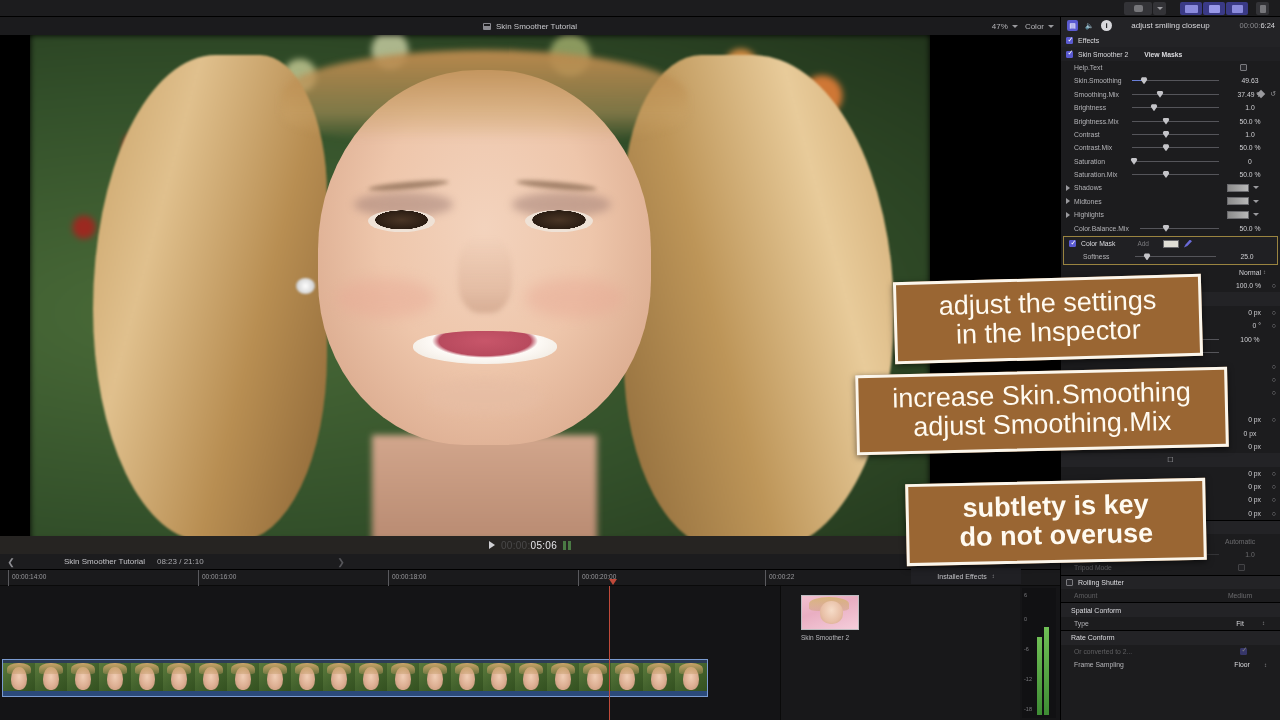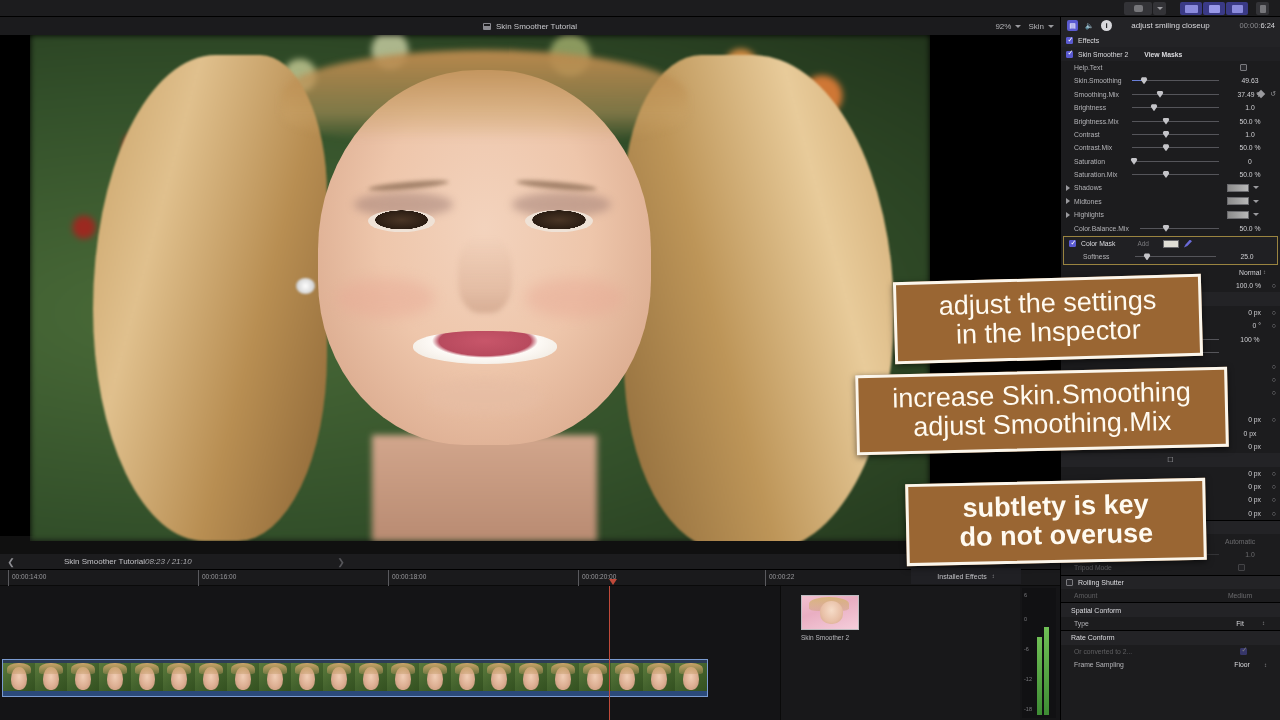--- a/index.html
+++ b/index.html
@@ -124,21 +124,21 @@
   .vb-bars i { display:block; width:3px; height:9px; background:#4a7a44; }
 
   
   .navstrip {
     position: absolute; left:0; top:554px; width:1060px; height:16px;
     background:#1c1c1e; display:flex; align-items:center; border-bottom:1px solid #000;
   }
   .nav-arrow { font-size:9px; color:#8e8e93; width:22px; text-align:center; }
   .nav-arrow.right { position:absolute; left:330px; color:#56565a; }
   .nav-title { font-size:8px; color:#c3c3c7; margin-left:42px; }
-  .nav-count { font-size:8px; color:#a8a8ac; margin-left:0;font-style:italic; }
+  .nav-count { font-size:8px; color:#a8a8ac; margin-left:12px; }
 
   
   .ruler {
     position:absolute; left:0; top:570px; width:1060px; height:16px;
     background:#1a1a1c; border-bottom:1px solid #0a0a0a;
   }
   .tick { position:absolute; top:0; width:1px; height:16px; background:#5a5a5e; }
   .tick-label { position:absolute; top:3px; font-size:6.5px; color:#9a9a9e; white-space:nowrap; }
   .playhead-tri { position:absolute; width:0;height:0; border-left:4px solid transparent;border-right:4px solid transparent;border-top:6px solid #c04a3a; }
 
@@ -274,25 +274,25 @@
     </div>
   </div>
 
   <div class="viewer-header">
     <div class="vh-title">
       <span class="vh-ico"></span>
       <span>Skin Smoother Tutorial</span>
     </div>
     <div class="vh-right">
       <div class="vh-item">
-        <span>92%</span>
+        <span>47%</span>
         <span class="chev"></span>
       </div>
       <div class="vh-item">
-        <span>Skin</span>
+        <span>Color</span>
         <span class="chev"></span>
       </div>
     </div>
   </div>
 
   <div class="viewer">
     <div class="video">
       <div class="bg-foliage"></div>
       <div class="hair-l"></div>
       <div class="hair-r"></div>
@@ -307,20 +307,28 @@
       <div class="eye r"></div>
       <div class="nose"></div>
       <div class="cheek l"></div>
       <div class="cheek r"></div>
       <div class="mouth"></div>
       <div class="chin"></div>
       <div class="earring"></div>
     </div>
   </div>
 
+  <div class="viewer-bottom">
+    <span class="vb-play"></span>
+    <span class="vb-tc"><span class="dim">00:00:</span><span>05:06</span></span>
+    <span class="vb-bars">
+        <i></i>
+        <i></i>
+      </span>
+  </div>
 
   <div class="navstrip">
     <span class="nav-arrow">❮</span>
     <span class="nav-title">Skin Smoother Tutorial</span>
     <span class="nav-count">08:23 / 21:10</span>
     <span class="nav-arrow right">❯</span>
   </div>
 
   <div class="ruler">
     <div class="tick" style="left:8px;"></div>

